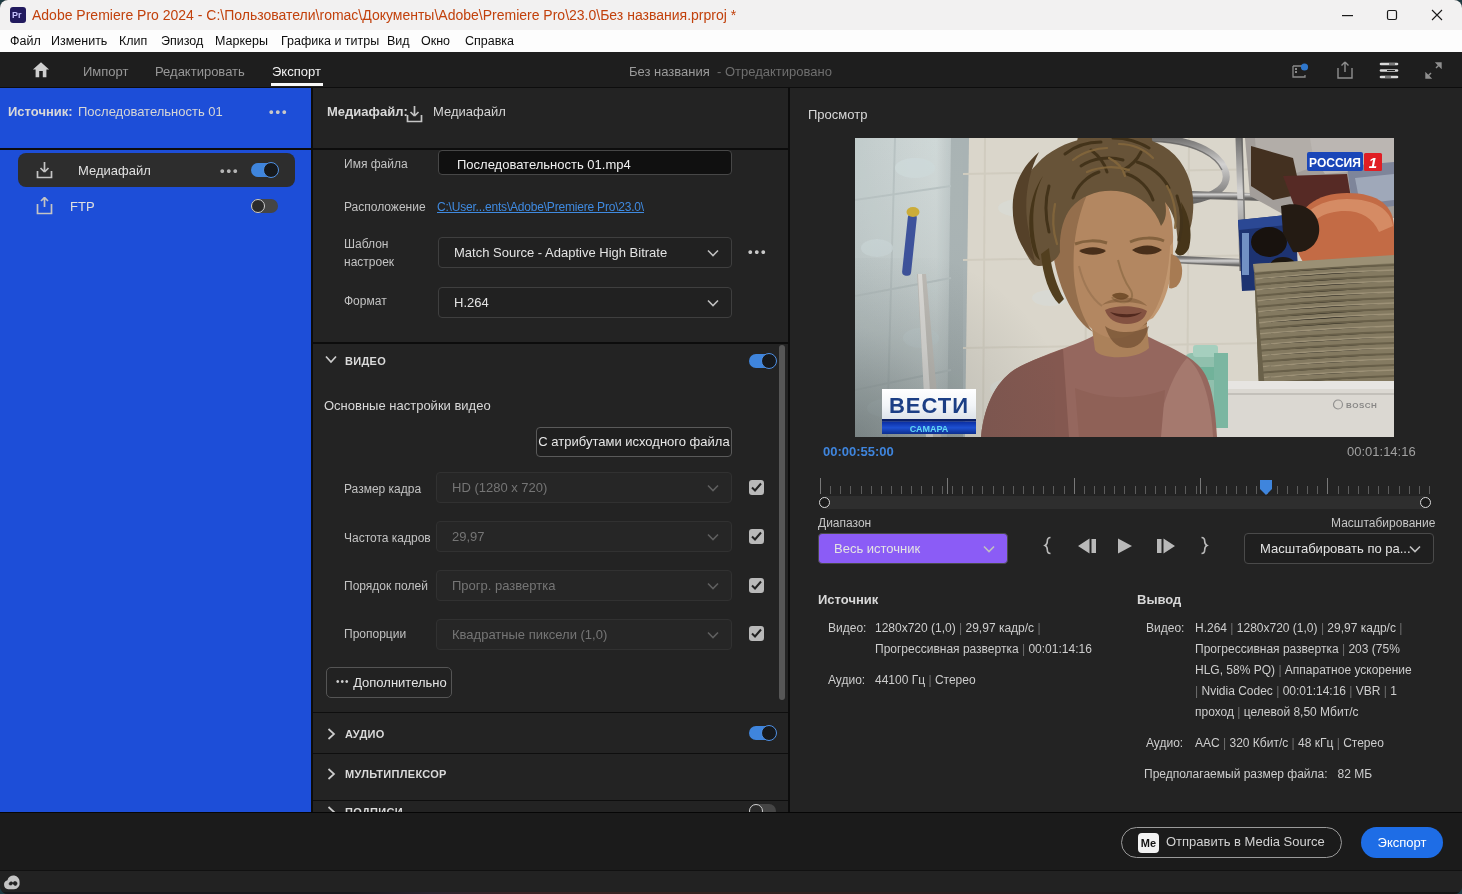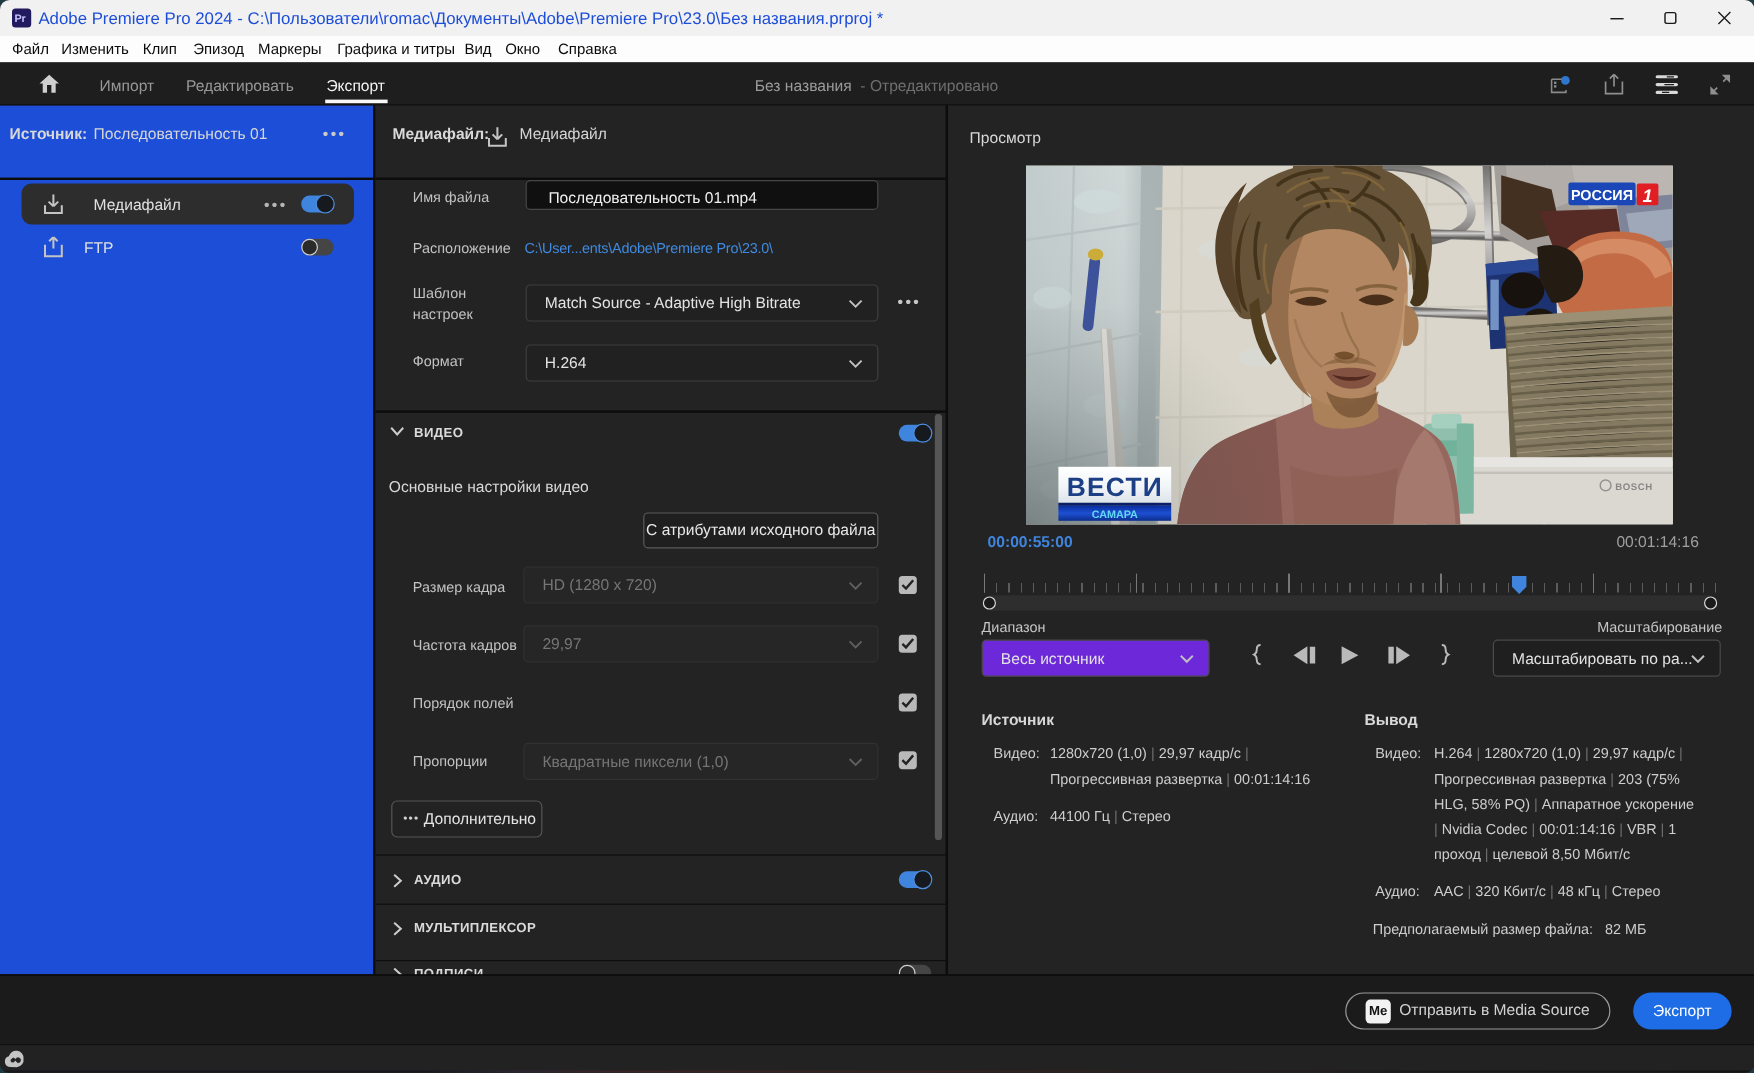--- a/index.html
+++ b/index.html
@@ -1,21 +1,21 @@
 <!DOCTYPE html>
 <html><head><meta charset="utf-8">
 <style>
 * { margin:0; padding:0; box-sizing:border-box; }
 html,body { width:1462px; height:894px; overflow:hidden; background:#1e3a42; }
 body { font-family:"Liberation Sans", sans-serif; }
 #win { position:absolute; left:0; top:0; width:1462px; height:894px; border-radius:8px; overflow:hidden; background:#232323; }
 .abs { position:absolute; }
 
 #titlebar { position:absolute; left:0; top:0; width:1462px; height:30px; background:#f2f1f1; }
-#titlebar .title { position:absolute; left:32px; top:7px; font-size:14px; color:#1d4ed8; white-space:nowrap; }
+#titlebar .title { position:absolute; left:32px; top:7px; font-size:14px; color:#c2410c; white-space:nowrap; }
 #pricon { position:absolute; left:10px; top:7px; width:16px; height:16px; border-radius:3px; background:#221a5e; }
 #pricon span { position:absolute; left:2px; top:2.5px; font-size:9px; font-weight:bold; color:#c7c3ff; }
 .winbtn { position:absolute; top:0; width:44px; height:30px; color:#1a1a1a; }
 
 #menubar { position:absolute; left:0; top:30px; width:1462px; height:22px; background:#fdfdfd; }
 #menubar span { position:absolute; top:4px; font-size:12.5px; color:#0c0c0c; white-space:nowrap; }
 
 #tabbar { position:absolute; left:0; top:52px; width:1462px; height:36px; background:#1e1e1e; border-bottom:1px solid #0d0d0d; }
 .tab { position:absolute; top:12px; font-size:13px; color:#989898; }
 .tab.active { color:#f2f2f2; }
@@ -152,21 +152,21 @@
         <path d="M1.5 10 L1.5 16.5 L15.5 16.5 L15.5 10" fill="none" stroke="#c4c4c4" stroke-width="1.7"></path>
         <path d="M8.5 1 L8.5 10 M8.5 11 L4.5 7 M8.5 11 L12.5 7" fill="none" stroke="#c4c4c4" stroke-width="1.7"></path>
       </svg>
     <span style="position:absolute;left:120px;top:16px;font-size:13px;color:#d6d6d6">Медиафайл</span>
     <div style="position:absolute;left:0;top:60px;width:475px;height:2px;background:#0c0c0c"></div>
 
     <span class="lbl" style="position:absolute;left:31px;top:69px">Имя файла</span>
     <div style="position:absolute;left:125px;top:62px;width:294px;height:25px;background:#101010;border:1px solid #474747;border-radius:4px;color:#f0f0f0;font-size:13px;line-height:27px;padding-left:18px">Последовательность 01.mp4</div>
 
     <span class="lbl" style="position:absolute;left:31px;top:112px">Расположение</span>
-    <span style="position:absolute;left:124px;top:112px;font-size:12px;letter-spacing:-0.2px;color:#3f8ae0;white-space:nowrap">C:\User...ents\Adobe\Premiere Pro\23.0\</span>
+    <span style="position:absolute;left:124px;top:112px;font-size:12px;letter-spacing:-0.2px;color:#3f8ae0;text-decoration:underline;white-space:nowrap">C:\User...ents\Adobe\Premiere Pro\23.0\</span>
 
     <span class="lbl" style="position:absolute;left:31px;top:147px;line-height:18px">Шаблон<br>настроек</span>
     <div class="dd" style="left:125px;top:149px;width:294px">Match Source - Adaptive High Bitrate<svg class="chevsvg" style="right:12px;top:11px" width="12" height="8">
           <path d="M1 1.5 L6 6.5 L11 1.5" fill="none" stroke="#c0c0c0" stroke-width="1.6"></path>
         </svg></div>
     <span class="dots" style="position:absolute;left:435px;top:156px">•••</span>
 
     <span class="lbl" style="position:absolute;left:31px;top:206px">Формат</span>
     <div class="dd" style="left:125px;top:199px;width:294px">H.264<svg class="chevsvg" style="right:12px;top:11px" width="12" height="8">
           <path d="M1 1.5 L6 6.5 L11 1.5" fill="none" stroke="#c0c0c0" stroke-width="1.6"></path>
@@ -197,20 +197,23 @@
     <div class="dd disabled" style="left:123px;top:433px;width:296px">29,97<svg class="chevsvg" style="right:12px;top:11px" width="12" height="8">
           <path d="M1 1.5 L6 6.5 L11 1.5" fill="none" stroke="#5f5f5f" stroke-width="1.6"></path>
         </svg></div>
     <div class="cb" style="left:436px;top:441px">
         <svg width="13" height="11">
           <path d="M2 5.5 L5 8.5 L11 1.5" fill="none" stroke="#222" stroke-width="2"></path>
         </svg>
       </div>
 
     <span class="lbl" style="position:absolute;left:31px;top:491px">Порядок полей</span>
+    <div class="dd disabled" style="left:123px;top:482px;width:296px">Прогр. развертка<svg class="chevsvg" style="right:12px;top:11px" width="12" height="8">
+          <path d="M1 1.5 L6 6.5 L11 1.5" fill="none" stroke="#5f5f5f" stroke-width="1.6"></path>
+        </svg></div>
     <div class="cb" style="left:436px;top:490px">
         <svg width="13" height="11">
           <path d="M2 5.5 L5 8.5 L11 1.5" fill="none" stroke="#222" stroke-width="2"></path>
         </svg>
       </div>
 
     <span class="lbl" style="position:absolute;left:31px;top:539px">Пропорции</span>
     <div class="dd disabled" style="left:123px;top:531px;width:296px">Квадратные пиксели (1,0)<svg class="chevsvg" style="right:12px;top:11px" width="12" height="8">
           <path d="M1 1.5 L6 6.5 L11 1.5" fill="none" stroke="#5f5f5f" stroke-width="1.6"></path>
         </svg></div>
@@ -480,21 +483,21 @@
     <div id="ruler"></div>
     <div id="rulermaj"></div>
     <svg class="abs" style="left:469px;top:391px" width="14" height="18">
         <path d="M1 1 L13 1 L13 10 L7 16 L1 10 Z" fill="#3f85dd"></path>
       </svg>
     <div style="position:absolute;left:30px;top:408px;width:610px;height:13px;background:#2e2e2e;border-radius:7px"></div>
     <div style="position:absolute;left:29px;top:409px;width:11px;height:11px;border-radius:50%;background:#1a1a1a;border:1.5px solid #d8d8d8"></div>
     <div style="position:absolute;left:630px;top:409px;width:11px;height:11px;border-radius:50%;background:#1a1a1a;border:1.5px solid #d8d8d8"></div>
     <span style="position:absolute;left:28px;top:428px;font-size:12px;color:#c6c6c6">Диапазон</span>
     <span style="position:absolute;left:541px;top:428px;font-size:12px;color:#c6c6c6">Масштабирование</span>
-    <div class="dd" style="left:28px;top:445px;width:190px;background:#6d28d9;border-color:#4a4a4a">Весь источник<svg class="chevsvg" style="right:12px;top:11px" width="12" height="8">
+    <div class="dd" style="left:28px;top:445px;width:190px;background:#8b5cf6;border-color:#4a4a4a">Весь источник<svg class="chevsvg" style="right:12px;top:11px" width="12" height="8">
           <path d="M1 1.5 L6 6.5 L11 1.5" fill="none" stroke="#c0c0c0" stroke-width="1.6"></path>
         </svg></div>
     <div class="dd" style="left:454px;top:445px;width:190px;background:#1f1f1f;border-color:#4a4a4a">Масштабировать по ра...<svg class="chevsvg" style="right:12px;top:11px" width="12" height="8">
           <path d="M1 1.5 L6 6.5 L11 1.5" fill="none" stroke="#c0c0c0" stroke-width="1.6"></path>
         </svg></div>
     <svg class="abs" style="left:253px;top:448px" width="10" height="19">
         <path d="M7.5 1.5 C 4.8 1.5 4.3 3.2 4.3 5.2 C 4.3 7.4 3.9 8.6 2 9.5 C 3.9 10.4 4.3 11.6 4.3 13.8 C 4.3 15.8 4.8 17.5 7.5 17.5" fill="none" stroke="#b9b9b9" stroke-width="1.6"></path>
       </svg>
     <svg class="abs" style="left:286px;top:449px" width="22" height="18">
         <path d="M2 9 L13.5 1.5 L13.5 16.5 Z M15.5 2 L20 2 L20 16 L15.5 16 Z" fill="#b9b9b9"></path>

